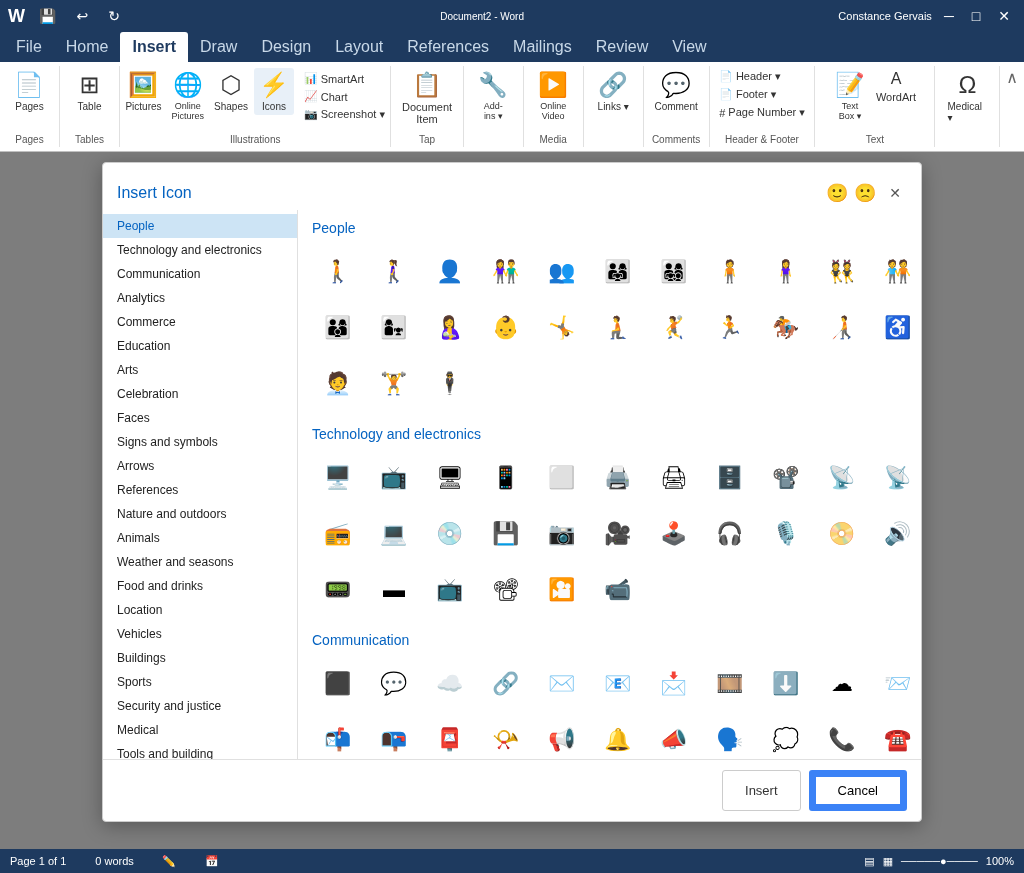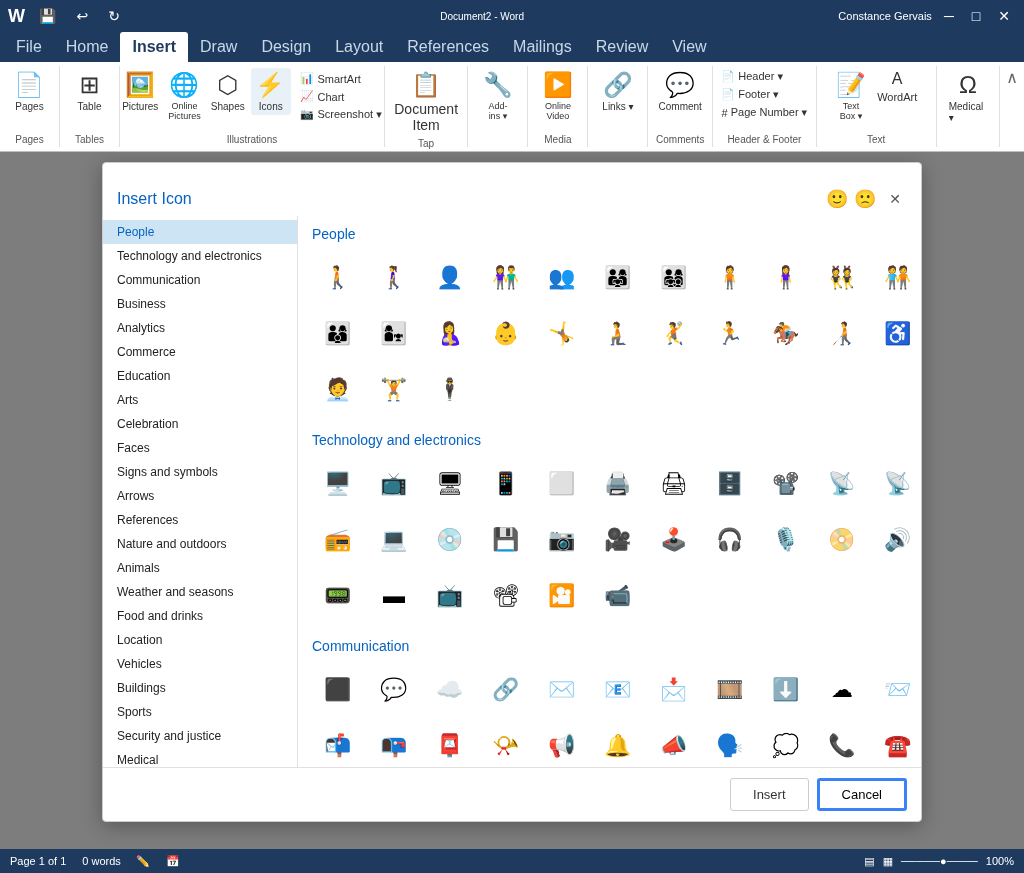--- a/index.html
+++ b/index.html
@@ -86,21 +86,21 @@
       display: flex;
       align-items: center;
       justify-content: space-between;
       padding: 0 10px;
       font-size: 11px;
       position: fixed;
       bottom: 0;
       left: 0;
       right: 0;
     }
-    .status-left { display: flex; align-items: center; gap: 16px; }
+    .status-left { display: flex; align-items: center; gap: 29px; }
     .status-right { display: flex; align-items: center; gap: 8px; }
 
     
     .doc-area {
       background: #888;
       height: calc(100vh - 32px - 90px - 24px - 28px);
       position: relative;
       overflow: hidden;
     }
 
@@ -124,21 +124,21 @@
       width: 820px;
       height: 660px;
       display: flex;
       flex-direction: column;
     }
 
     .dialog-titlebar {
       display: flex;
       align-items: center;
       justify-content: space-between;
-      padding: 25px 14px 6px 14px;
+      padding: 19px 14px 6px 14px;
       border-bottom: none;
     }
     .dialog-title {
       font-size: 16px;
       font-weight: 400;
       color: #0563c1;
     }
     .dialog-title-icon { font-size: 18px; cursor: pointer; color: #555; }
     .dialog-close { font-size: 14px; cursor: pointer; color: #555; padding: 2px 6px; }
 
@@ -204,21 +204,21 @@
       justify-content: flex-end;
       gap: 8px;
       padding: 10px 14px;
       border-top: 1px solid #e0e0e0;
     }
     .btn {
       padding: 6px 22px;
       font-size: 13px;
       cursor: pointer;
       border-radius: 3px;
-      border: 3px solid #3b82f6;
+      border: 7px solid #3b82f6;
       background: white;
     }
     .btn-primary {
       background: white;
       border: 1px solid #ccc;
       color: #333;
     }
 
     
     .dialog-sidebar::-webkit-scrollbar,
@@ -320,21 +320,21 @@
         </div>
       </div>
     </div>
     <span class="ribbon-group-label">Illustrations</span>
   </div>
 
   <div class="ribbon-group">
     <div class="ribbon-group-items">
       <div class="ribbon-btn">
         <span class="icon">📋</span>
-        <span style="font-size:14px;text-align:center;">Document<br>Item</span>
+        <span style="font-size:11px;text-align:center;">Document<br>Item</span>
       </div>
     </div>
     <span class="ribbon-group-label">Tap</span>
   </div>
 
   <div class="ribbon-group">
     <div class="ribbon-group-items">
       <div class="ribbon-btn">
         <span class="icon">🔧</span>
         <span style="font-size:9px;text-align:center;">Add-<br>ins ▾</span>
@@ -432,21 +432,20 @@
           <span class="dialog-close">✕</span>
         </div>
       </div>
 
       <div class="dialog-body">
 
         <div class="dialog-sidebar" id="dialog-sidebar-list">
         <div class="sidebar-item active">People</div>
             <div class="sidebar-item">Technology and electronics</div>
             <div class="sidebar-item">Communication</div>
-            <div class="sidebar-item">Business</div>
             <div class="sidebar-item">Analytics</div>
             <div class="sidebar-item">Commerce</div>
             <div class="sidebar-item">Education</div>
             <div class="sidebar-item">Arts</div>
             <div class="sidebar-item">Celebration</div>
             <div class="sidebar-item">Faces</div>
             <div class="sidebar-item">Signs and symbols</div>
             <div class="sidebar-item">Arrows</div>
             <div class="sidebar-item">References</div>
             <div class="sidebar-item">Nature and outdoors</div>

